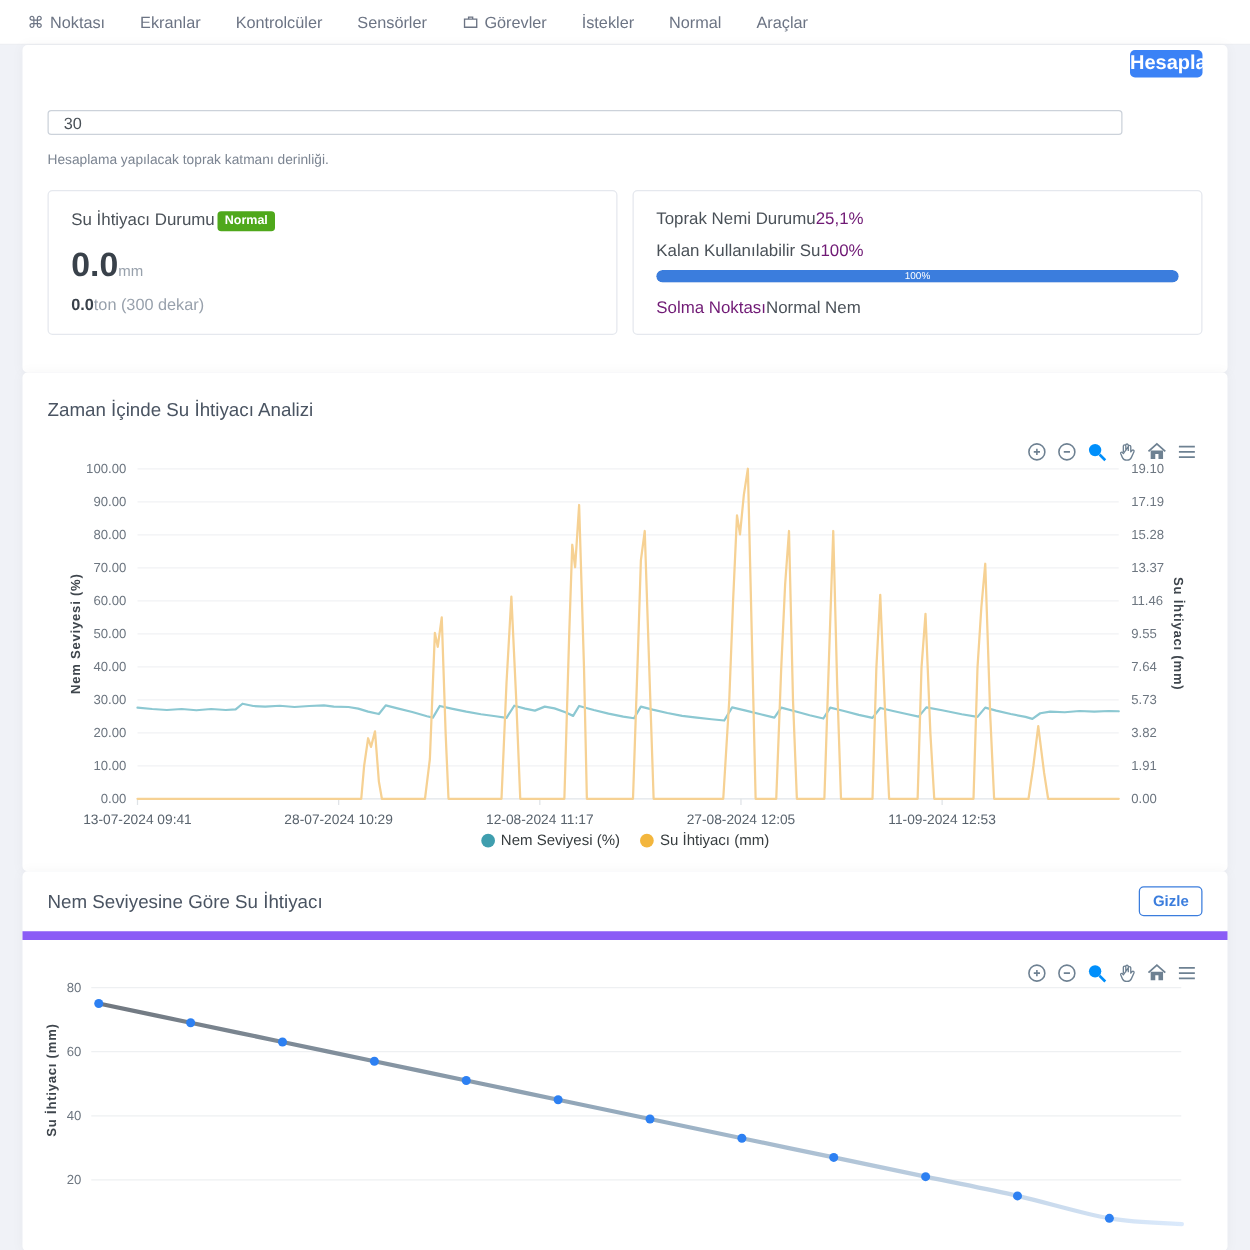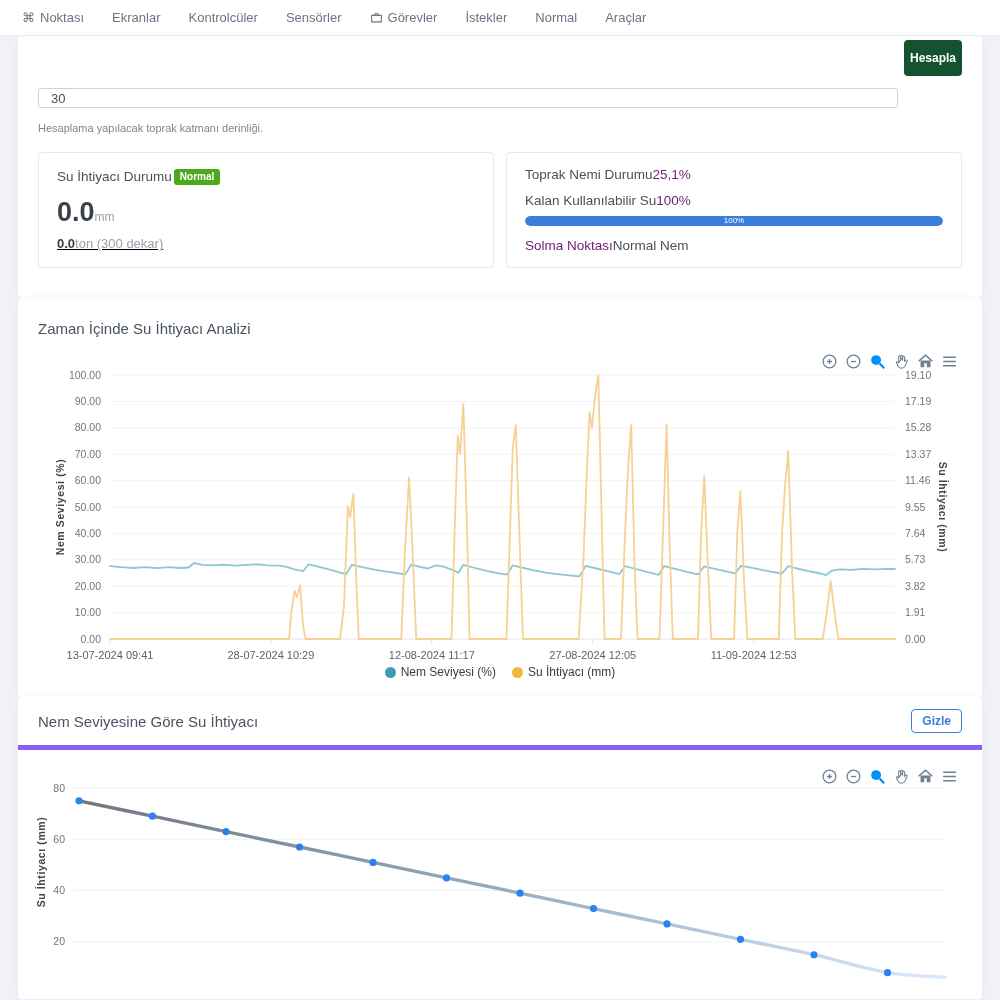--- a/index.html
+++ b/index.html
@@ -13,47 +13,47 @@
   .nav-icon { font-size:13px; color:#6c7484; display:inline-flex; align-items:center; }
 
   .wrapper { margin:0 18px; }
   .card { background:#fff; border-radius:4px; box-shadow:0 0 10px rgba(33,37,41,.04); }
 
   
   .calc-card { padding:6px 20px 30px 20px; }
   .input-row { display:flex; gap:6px; }
   .depth-input { flex:1; height:20px; border:1px solid #ccd2da; border-radius:3px;
     padding:0 12px; font-size:13px; color:#495057; font-family:inherit;margin-top:46px; }
-  .calc-btn { width:58px; height:36px; margin-top:-2px; background:#14532d; color:#fff; border:none;
-    border-radius:4px; font-size:12px; font-weight:bold; cursor:pointer; font-family:inherit; }
+  .calc-btn { width:58px; height:22px; margin-top:-2px; background:#3b82f6; color:#fff; border:none;
+    border-radius:4px; font-size:16px; font-weight:bold; cursor:pointer; font-family:inherit; }
   .helper { margin-top:14px; font-size:11px; color:#7c8592; }
   .status-row { display:flex; gap:12px; margin-top:18px; }
   .status-box { flex:1; border:1px solid #e5e8ee; border-radius:4px; padding:14px 18px; }
   .box-title { font-size:13.5px; color:#4a5158; }
   .badge { display:inline-block; margin-left:2px; padding:2px 6px 3px; border-radius:3px;
     color:#fff; font-size:10px; font-weight:bold; vertical-align:1px; }
   .big-value-row { margin-top:12px; }
   .big-value { font-size:27px; font-weight:bold; color:#39414a; }
   .big-unit { font-size:12px; color:#98a1ac; }
-  .mass-row { margin-top:8px; font-size:13px;text-decoration:underline; }
+  .mass-row { margin-top:8px; font-size:13px; }
   .mass-value { font-weight:bold; color:#39414a; }
   .mass-unit { color:#98a1ac; }
   .soil-row { font-size:13.5px; margin-bottom:11px; }
   .lbl-dark { color:#4a5158; }
   .lbl-muted { color:#701a75; }
   .progress { position:relative; height:10px; border-radius:5px; background:#e9ecef;
     margin:-3px 0 12px 0; overflow:hidden; }
   .progress-fill { position:absolute; left:0; top:0; bottom:0; background:#3b7ddd; border-radius:5px; }
   .progress-text { position:absolute; left:0; right:0; top:0; text-align:center;
     font-size:8px; line-height:10px; color:#fff; }
 
   
   .chart-card { }
   .card-header { padding:22px 20px 8px 20px; display:flex; align-items:center; justify-content:space-between; }
-  .card-header.bordered { padding:12px 20px; border-bottom:5px solid #8b5cf6; }
+  .card-header.bordered { padding:12px 20px; border-bottom:7px solid #8b5cf6; }
   .card-title { font-size:15px; font-weight:400; color:#4a5462; }
   .hide-btn { border:1px solid #3b7ddd; color:#3b7ddd; background:#fff; border-radius:4px;
     padding:4px 10px; font-size:12px; font-weight:bold; cursor:pointer; font-family:inherit; }
 
   .chart-wrap { position:relative; padding-bottom:18px; }
   .apex-toolbar { position:absolute; right:24px; display:flex; gap:7px; align-items:center; z-index:2; }
   .tb1 { top:8px; } .tb2 { top:18px; }
   .tool { cursor:pointer; display:inline-flex; }
   .chart-svg { display:block; width:100%; }
   .tick { font-size:10.5px; fill:#6d7680; }

